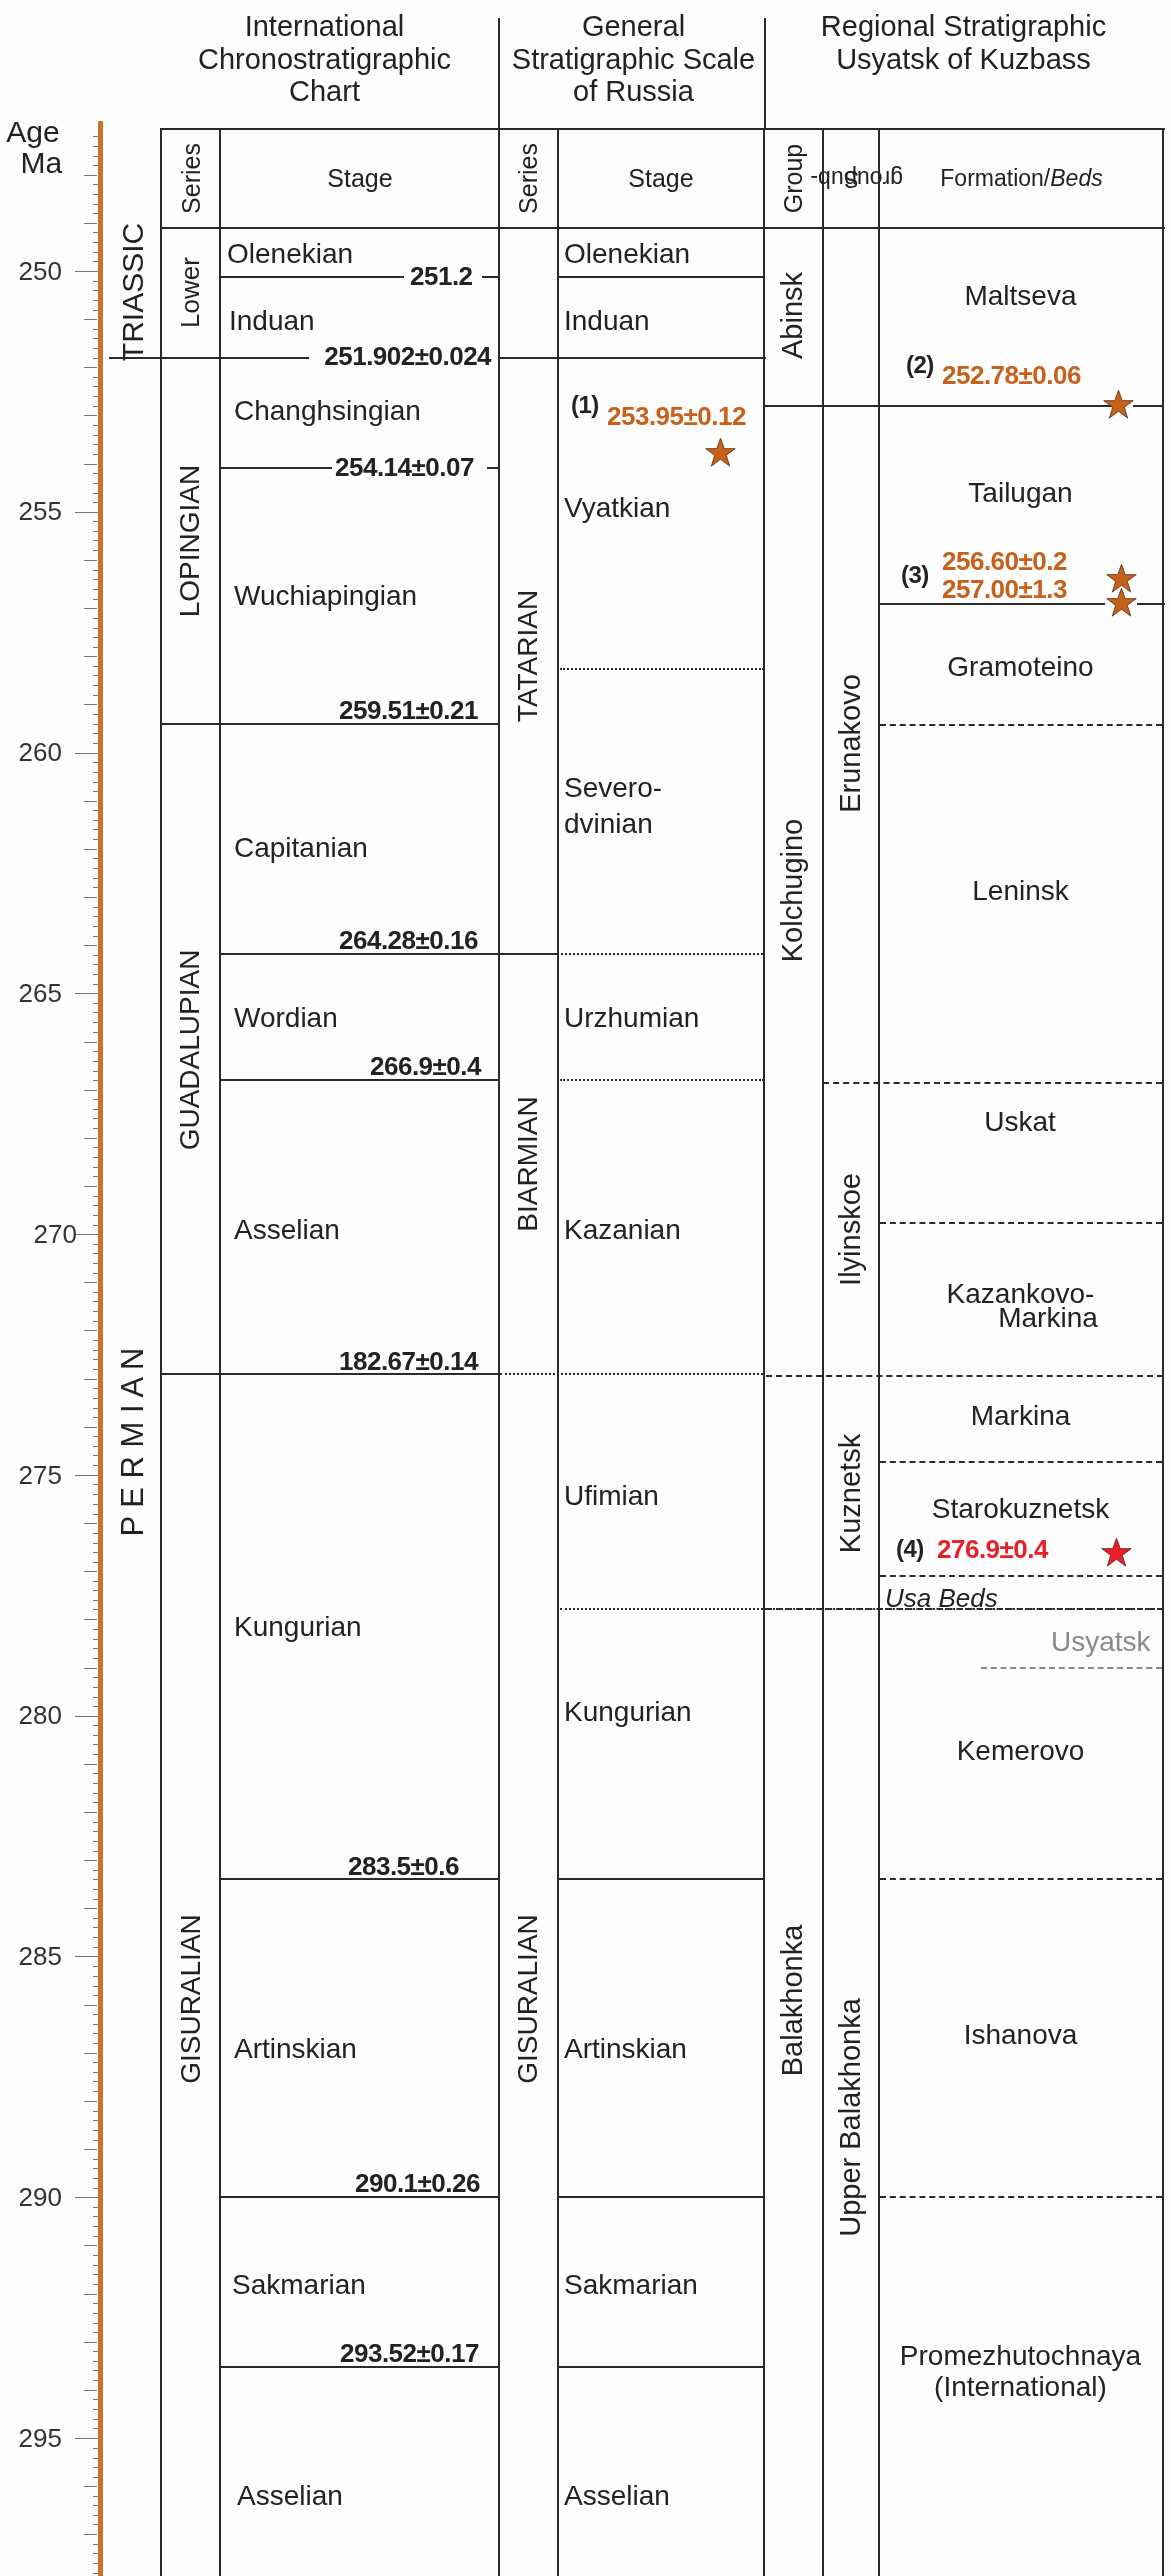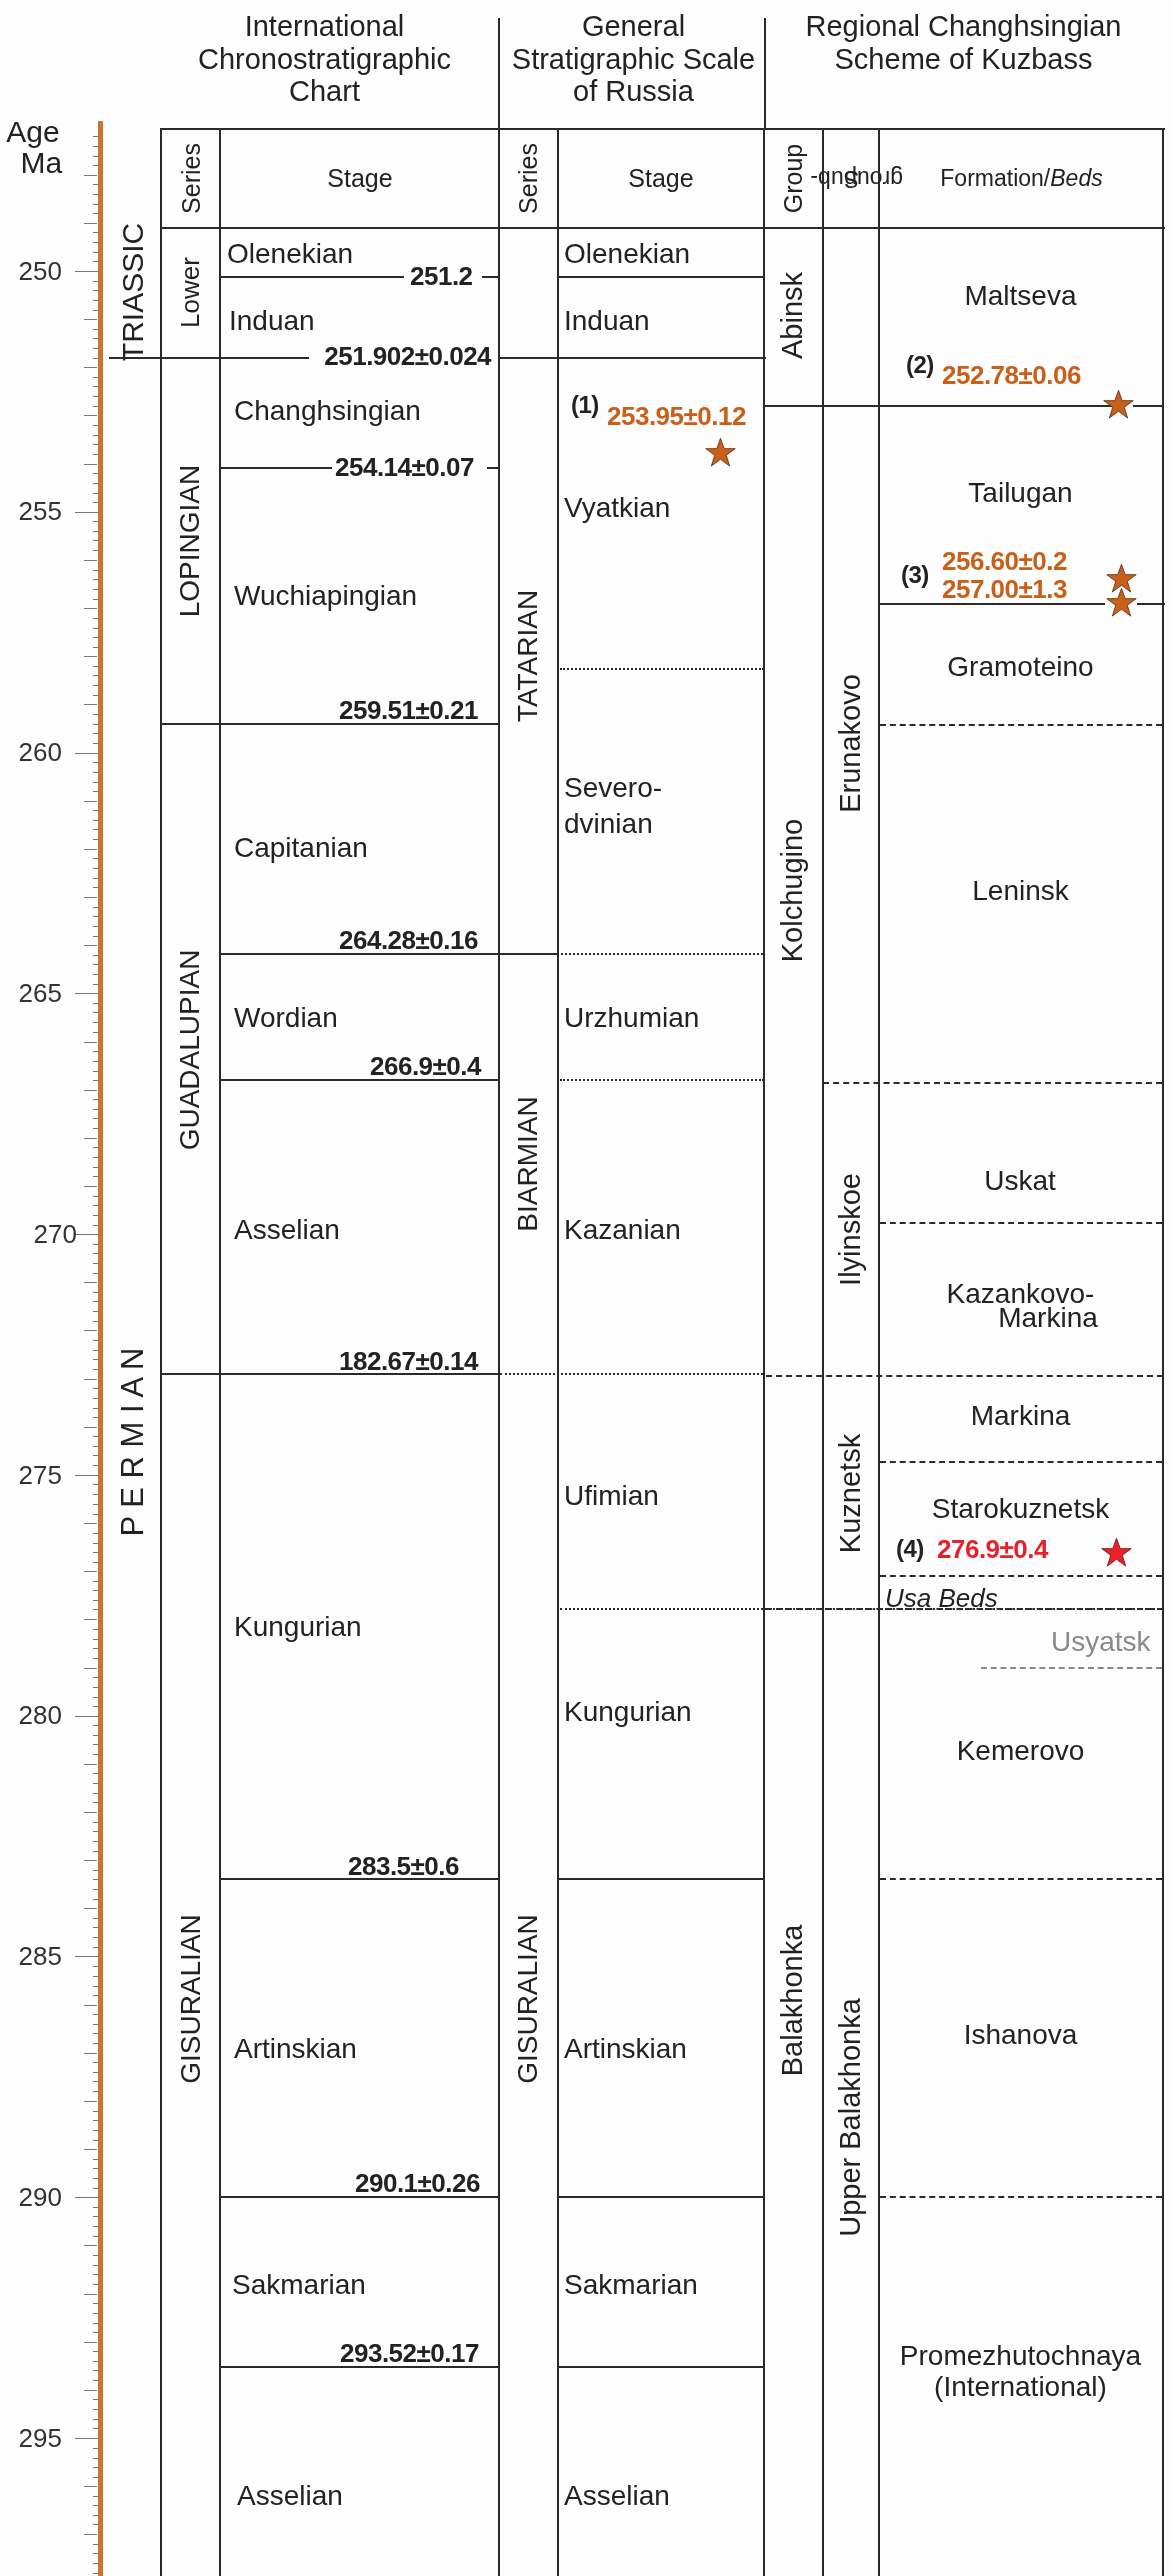--- a/index.html
+++ b/index.html
@@ -23,21 +23,21 @@
   .ital{font-style:italic;}
   .tick{position:absolute;height:0;border-top:1.5px solid #777;}
   .star{position:absolute;width:31px;height:31px;}
   .agelbl{font-size:26px;text-align:right;width:62px;color:#333;}
 </style>
 </head>
 <body>
 
 <div class="txt hdr" style="left:165px;top:10.3px;width:319px;white-space:normal;">International Chronostratigraphic Chart</div>
 <div class="txt hdr" style="left:510px;top:10.3px;width:247px;white-space:normal;">General Stratigraphic Scale of Russia</div>
-<div class="txt hdr" style="left:804px;top:10.3px;width:319px;white-space:normal;">Regional Changhsingian Scheme of Kuzbass</div>
+<div class="txt hdr" style="left:804px;top:10.3px;width:319px;white-space:normal;">Regional Stratigraphic Usyatsk of Kuzbass</div>
 
 <div class="vl" style="left:498px;top:18px;height:111px;"></div>
 <div class="vl" style="left:764px;top:18px;height:111px;"></div>
 
 <div class="txt" style="left:6.2px;top:117px;font-size:30px;">Age</div>
 <div class="txt" style="left:20.6px;top:148px;font-size:30px;">Ma</div>
 
 <div class="hl" style="left:161px;top:128px;width:1004px;"></div>
 <div class="hl" style="left:161px;top:227px;width:1004px;"></div>
 
@@ -494,21 +494,21 @@
     <polygon points="12,1 14.9,9 23.4,9 16.5,14.2 19.1,22.5 12,17.3 4.9,22.5 7.5,14.2 0.6,9 9.1,9" fill="#c8601a" stroke="#4a2a10" stroke-width="0.6"></polygon>
   </svg>
 <div class="hl" style="left:878px;top:603px;width:227px;"></div>
 <div class="hl" style="left:1137px;top:603px;width:28px;"></div>
 
 <div class="txt stage" style="left:879px;top:653px;width:283px;text-align:center;">Gramoteino</div>
 <div class="hl dash" style="left:880px;top:724px;width:282px;"></div>
 
 <div class="txt stage" style="left:879px;top:877px;width:283px;text-align:center;">Leninsk</div>
 
-<div class="txt stage" style="left:879px;top:1167px;width:282px;text-align:center;">Uskat</div>
+<div class="txt stage" style="left:879px;top:1108px;width:282px;text-align:center;">Uskat</div>
 <div class="hl dash" style="left:880px;top:1222px;width:282px;"></div>
 
 <div class="txt stage" style="left:879px;top:1280px;width:283px;text-align:center;">Kazankovo-</div>
 <div class="txt stage" style="left:878px;top:1304px;width:340px;text-align:center;">Markina</div>
 
 <div class="txt stage" style="left:879px;top:1402px;width:283px;text-align:center;">Markina</div>
 <div class="hl dash" style="left:880px;top:1461px;width:282px;"></div>
 
 <div class="txt stage" style="left:879px;top:1495px;width:283px;text-align:center;">Starokuznetsk</div>
 <div class="txt bold" style="left:896px;top:1537px;font-size:24px;">(4)</div>

